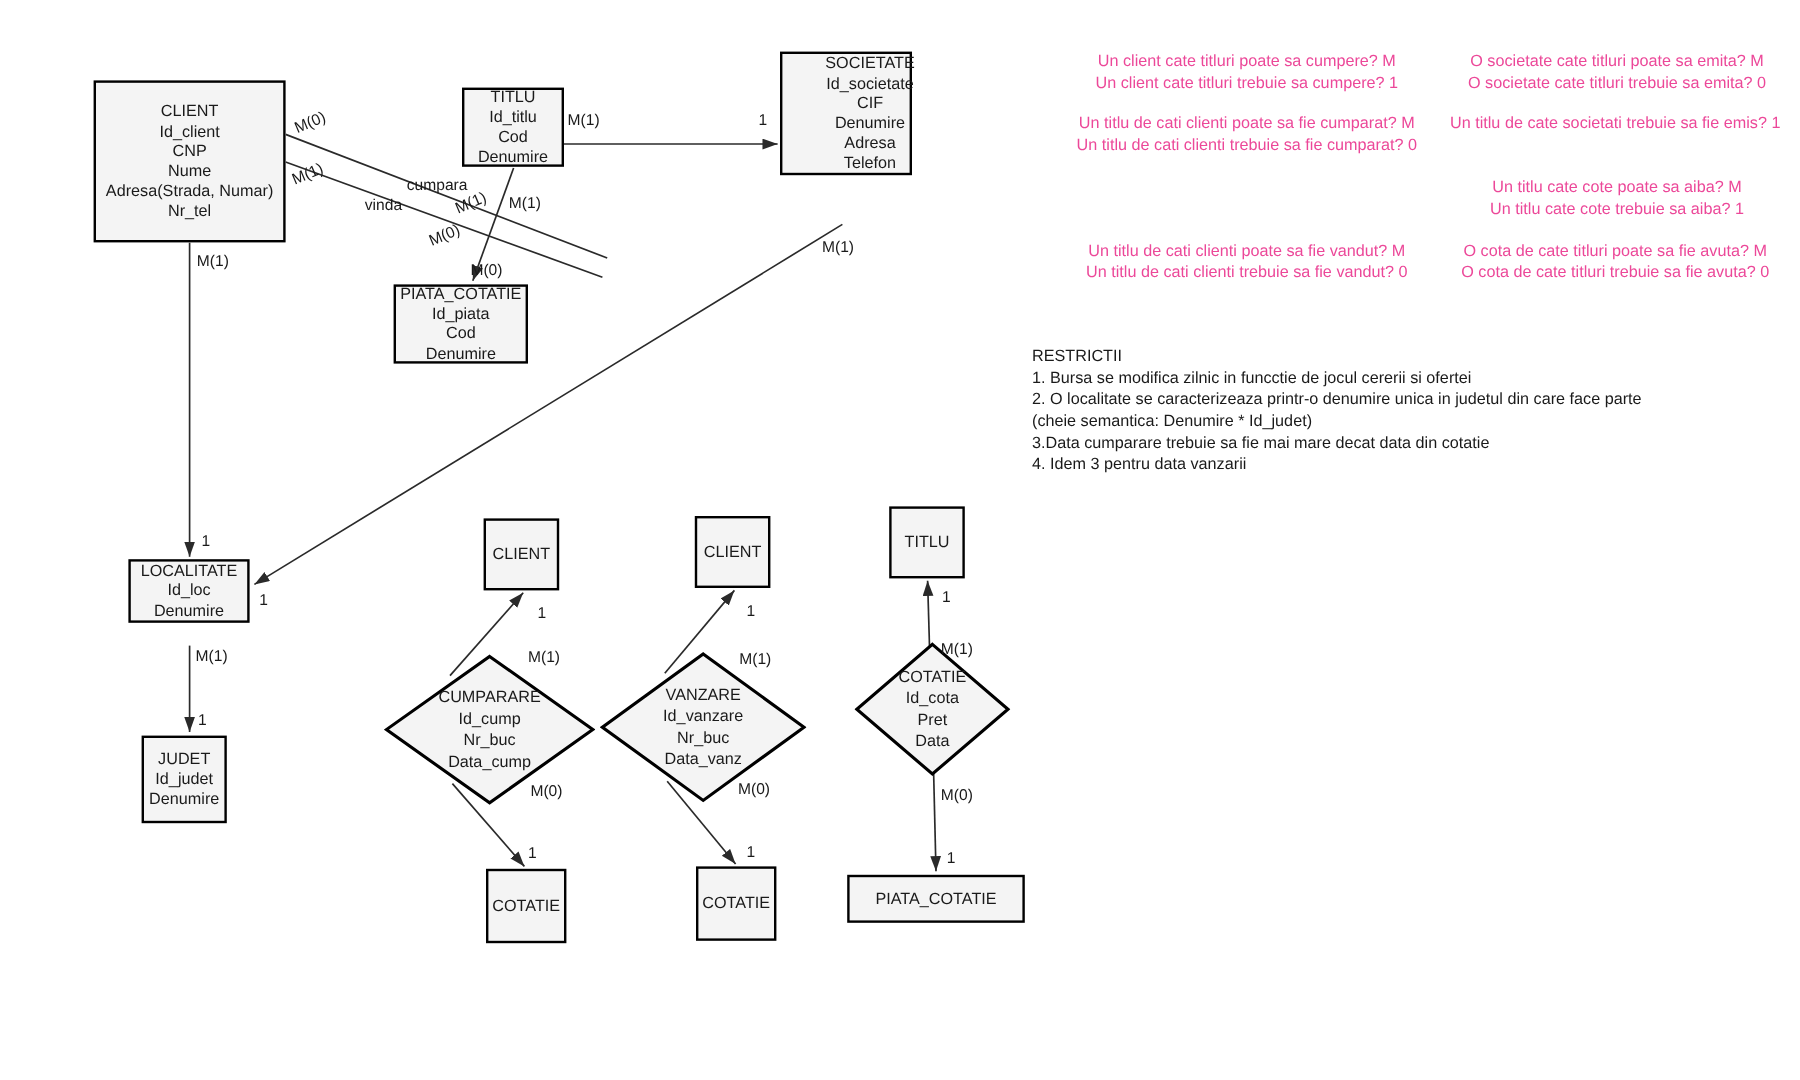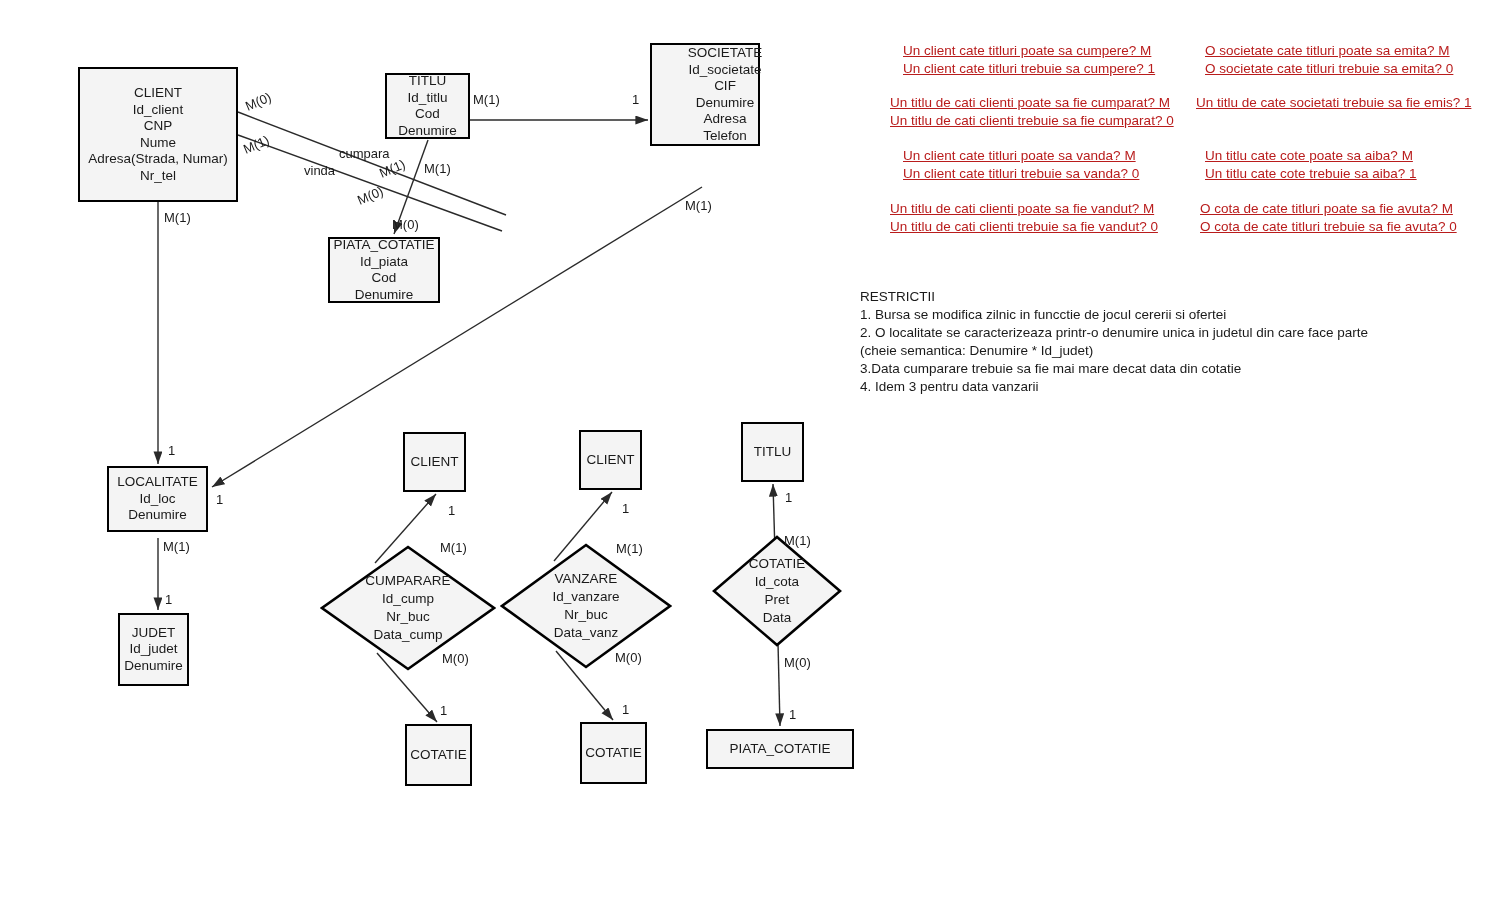--- a/index.html
+++ b/index.html
@@ -77,24 +77,24 @@
     color: #1a1a1a;
     white-space: nowrap;
     line-height: 15px;
   }
   .elabel.rot-neg23 { transform: rotate(-23deg); transform-origin: left top; }
 
   
   .qblock {
     position: absolute;
     font-size: 13.5px;
-    color: #b91c1c;
+    color: #ec4899;
     line-height: 18px;
-    white-space: nowrap;
-    text-decoration: underline;
+    text-align: center;
+    white-space: nowrap;
   }
   .qblock .qline { display: block; }
   .restrictii {
     position: absolute;
     font-size: 13.5px;
     color: #1a1a1a;
     line-height: 18px;
     text-align: left;
     white-space: nowrap;
   }
@@ -167,21 +167,21 @@
     <span class="attr">Telefon</span>
   </div>
 
   <div class="entity" style="left:328px; top:237px; width:112px; height:66px;">
     <span class="ent-name">PIATA_COTATIE</span>
     <span class="attr">Id_piata</span>
     <span class="attr">Cod</span>
     <span class="attr">Denumire</span>
   </div>
 
-  <div class="entity" style="left:107px; top:466px; width:101px; height:66px;">
+  <div class="entity" style="left:107px; top:466px; width:101px; height:53px;">
     <span class="ent-name">LOCALITATE</span>
     <span class="attr">Id_loc</span>
     <span class="attr">Denumire</span>
   </div>
 
   <div class="entity" style="left:118px; top:613px; width:71px; height:73px;">
     <span class="ent-name">JUDET</span>
     <span class="attr">Id_judet</span>
     <span class="attr">Denumire</span>
   </div>
@@ -284,24 +284,20 @@
   <div class="elabel" style="left:789px; top:707px;">1</div>
 
   <div class="qblock" style="left:903px; top:42px; width:272px;">
     <span class="qline">Un client cate titluri poate sa cumpere? M</span>
     <span class="qline">Un client cate titluri trebuie sa cumpere? 1</span>
   </div>
   <div class="qblock" style="left:890px; top:94px; width:298px;">
     <span class="qline">Un titlu de cati clienti poate sa fie cumparat? M</span>
     <span class="qline">Un titlu de cati clienti trebuie sa fie cumparat? 0</span>
   </div>
-  <div class="qblock" style="left:903px; top:147px; width:272px;">
-    <span class="qline">Un client cate titluri poate sa vanda? M</span>
-    <span class="qline">Un client cate titluri trebuie sa vanda? 0</span>
-  </div>
   <div class="qblock" style="left:890px; top:200px; width:298px;">
     <span class="qline">Un titlu de cati clienti poate sa fie vandut? M</span>
     <span class="qline">Un titlu de cati clienti trebuie sa fie vandut? 0</span>
   </div>
 
   <div class="qblock" style="left:1205px; top:42px; width:285px;">
     <span class="qline">O societate cate titluri poate sa emita? M</span>
     <span class="qline">O societate cate titluri trebuie sa emita? 0</span>
   </div>
   <div class="qblock" style="left:1196px; top:94px; width:300px;">

